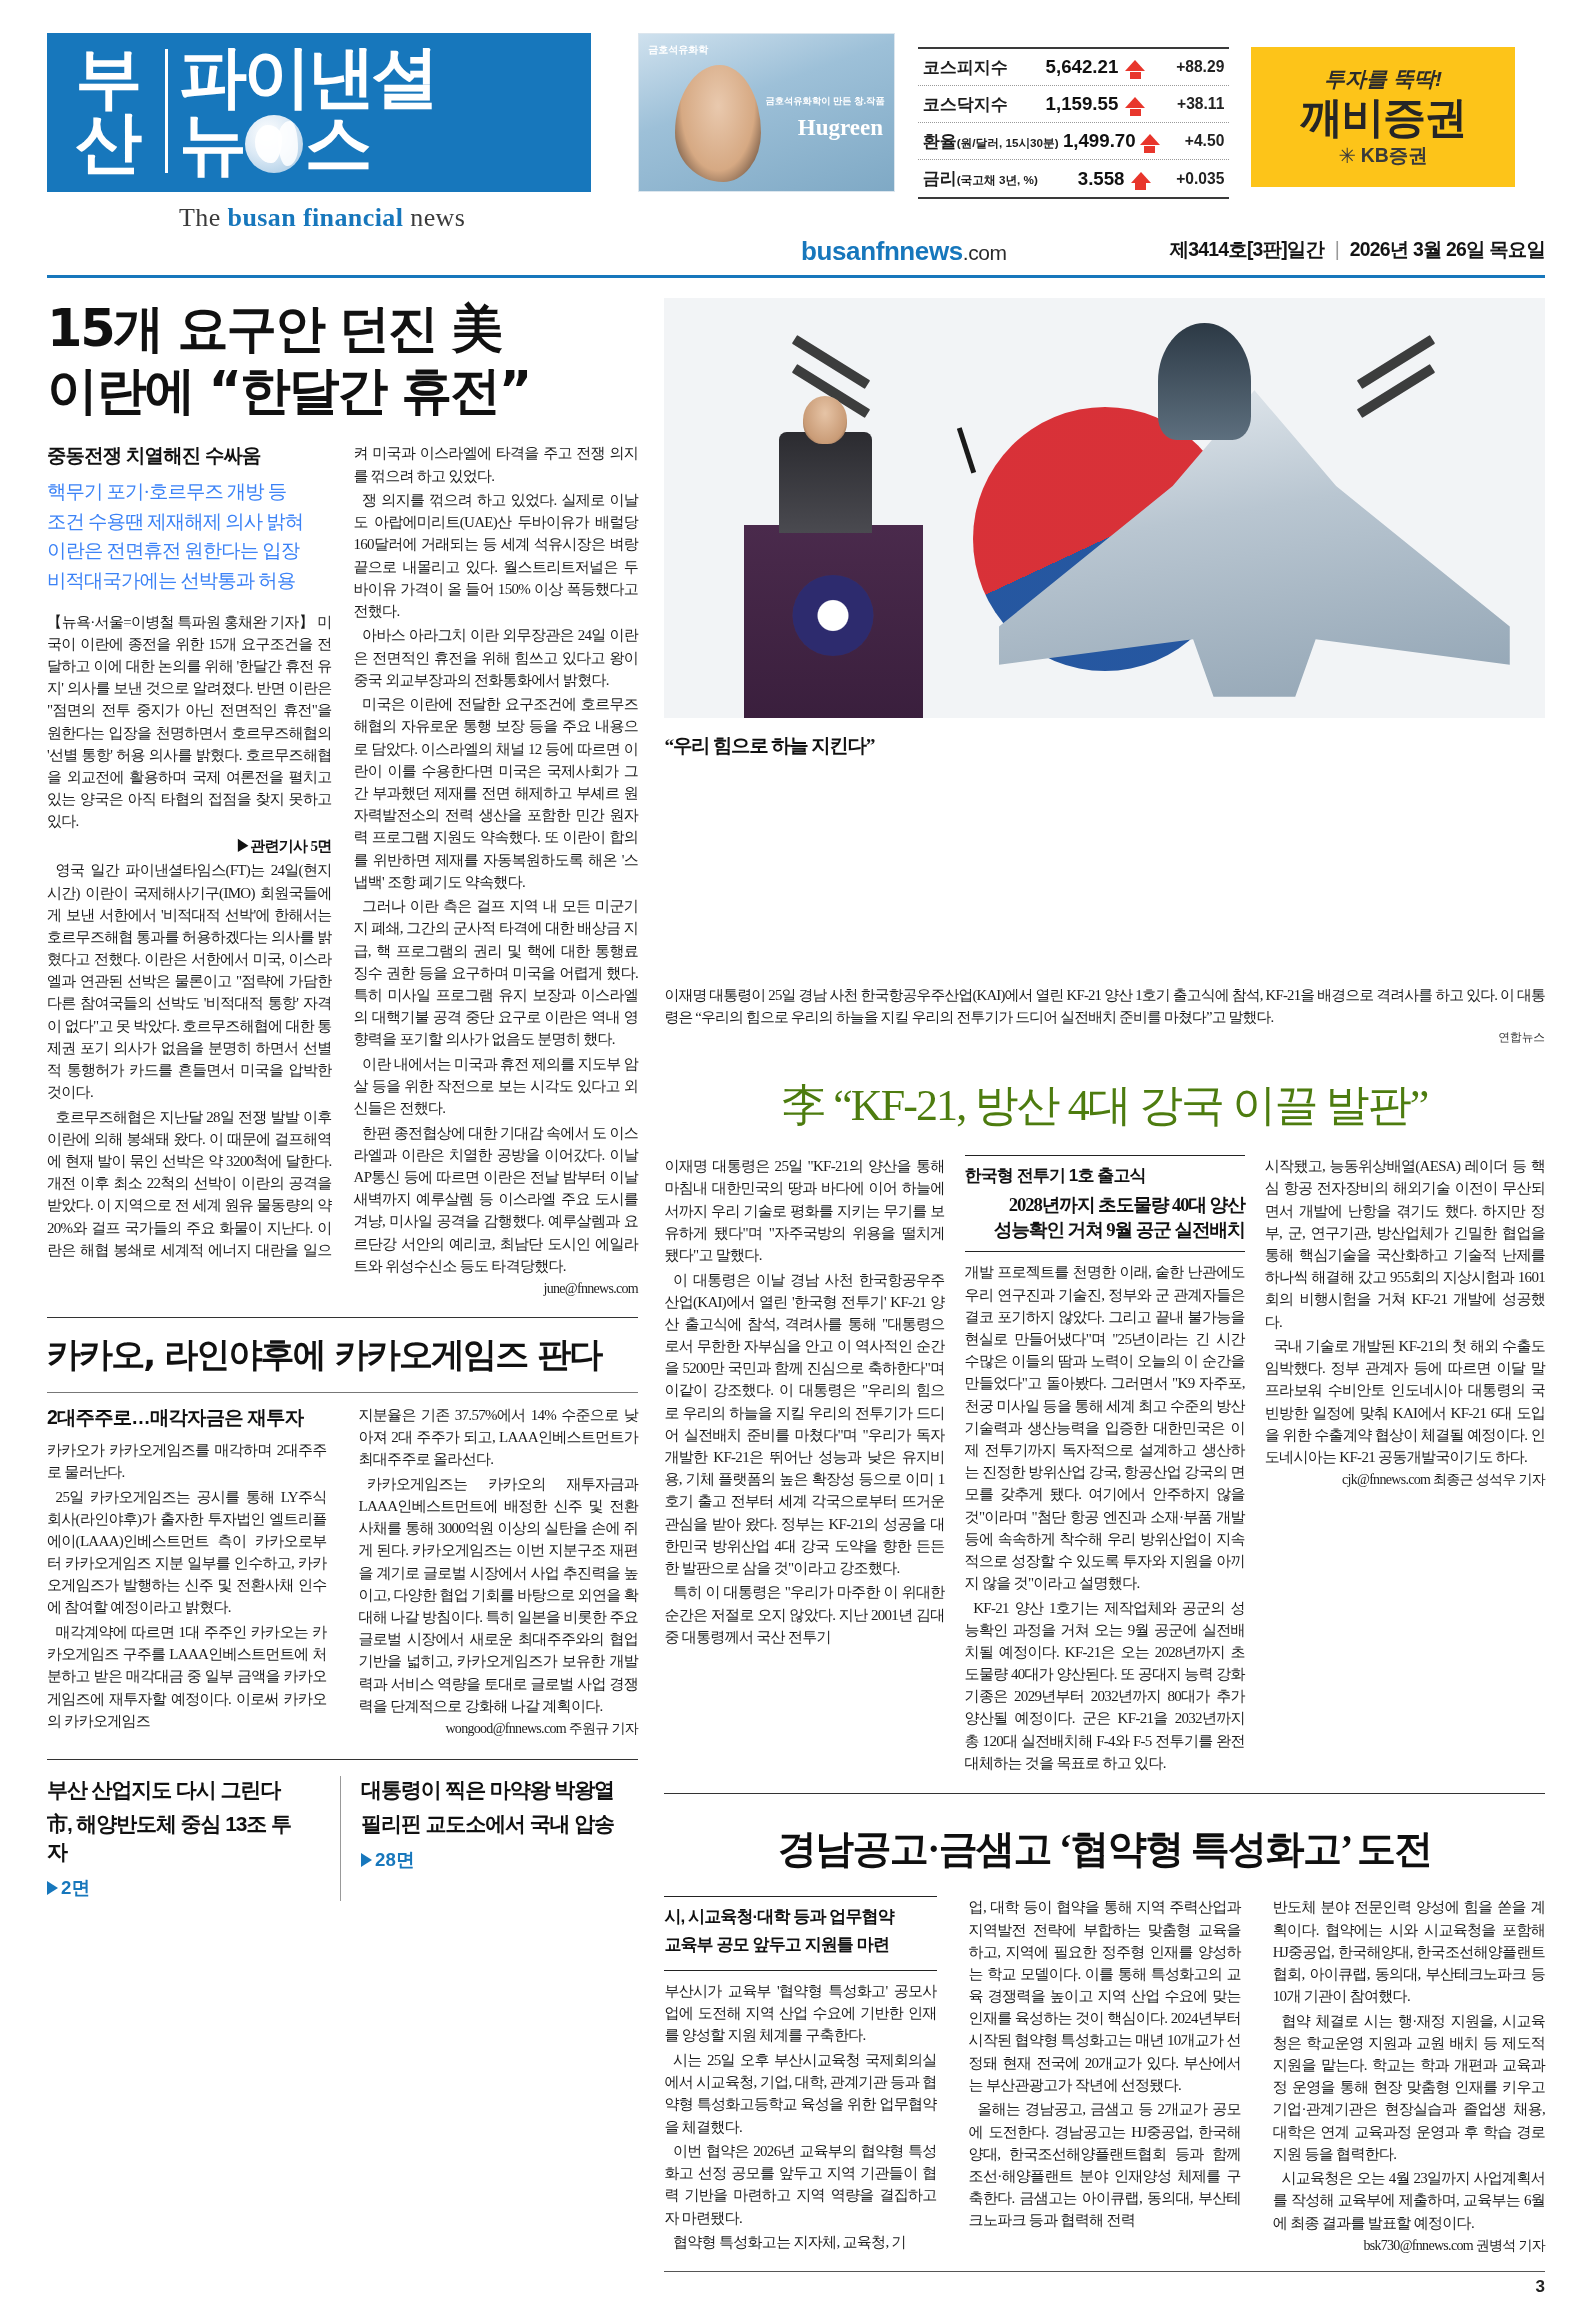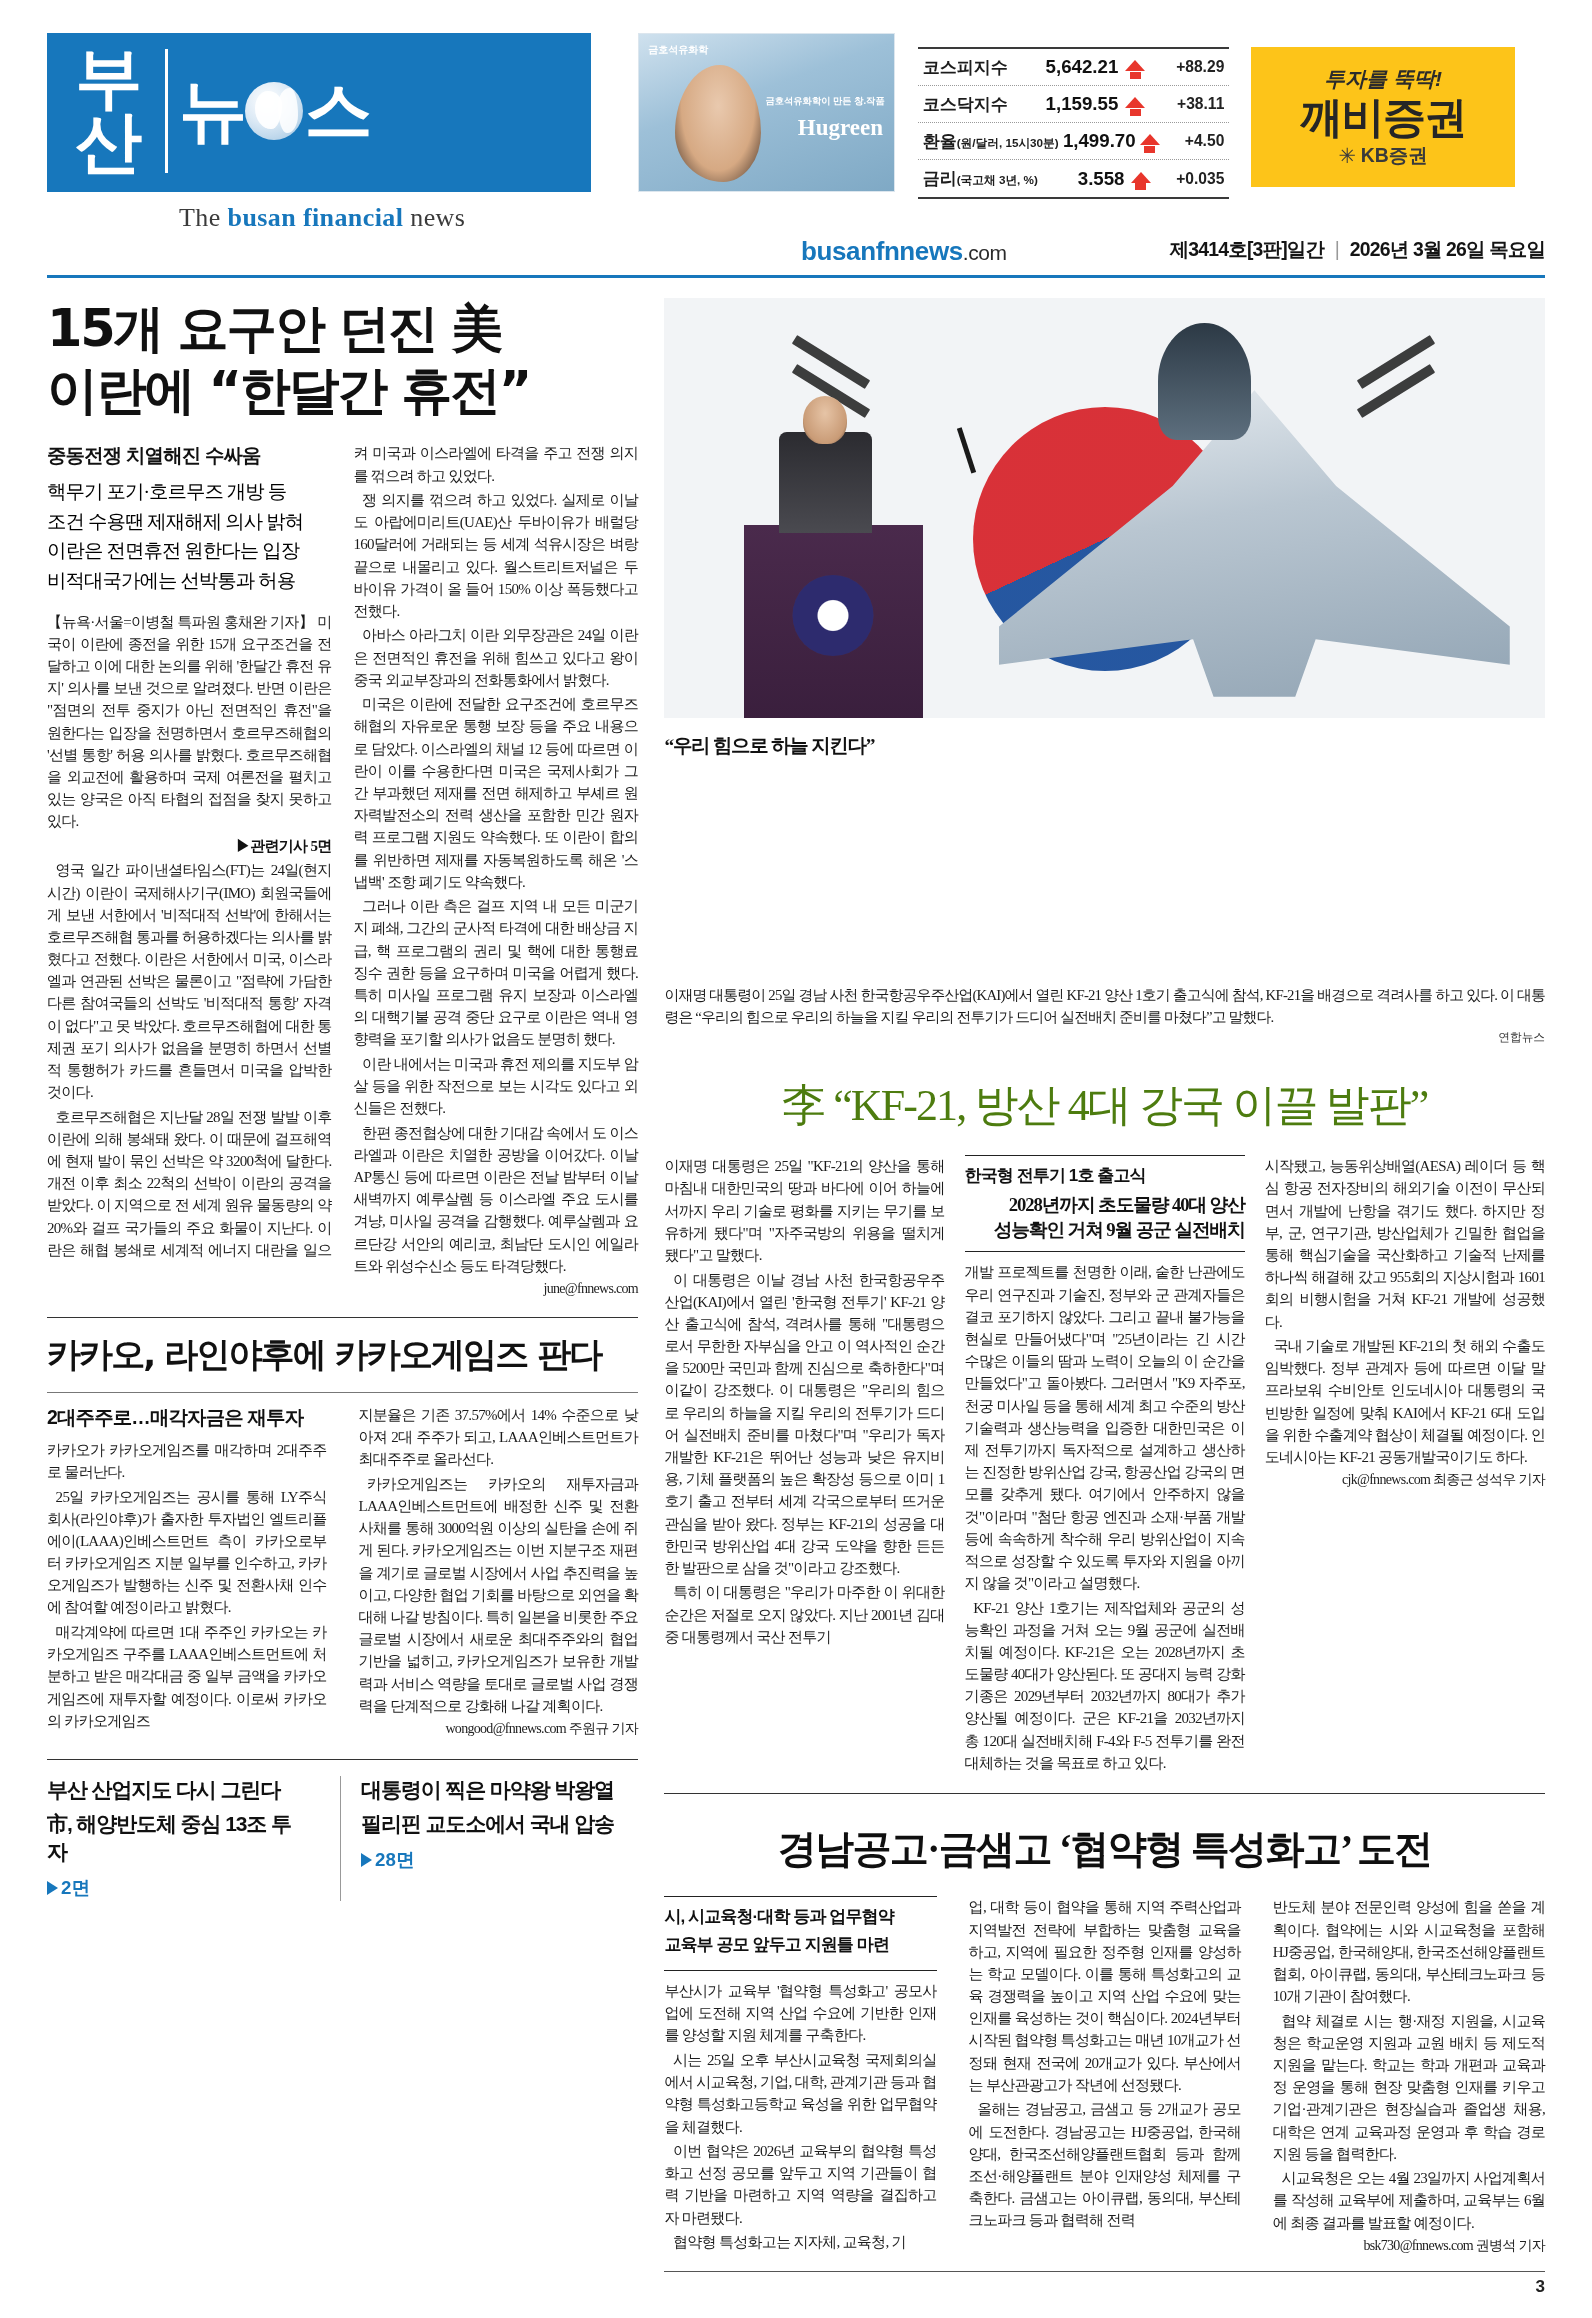--- a/index.html
+++ b/index.html
@@ -139,21 +139,21 @@
   
   .content { display: flex; gap: 26.4px; margin-top: 20px; }
   .col-left { flex: 0 0 591px; width: 591px; }
   .col-right { flex: 1; }
 
   .lead-hl {
     font-size: 51px; font-weight: 900; line-height: 1.22; letter-spacing: -2.3px;
     color: #111; font-family: "DejaVu Sans", sans-serif; margin-bottom: 20px;
   }
   .kicker { font-size: 19.4px; font-weight: 800; color: #111; margin-bottom: 7.8px; letter-spacing: -0.8px; }
-  .subdeck { font-size: 19.4px; line-height: 1.52; color: #000000; letter-spacing: -0.9px;
+  .subdeck { font-size: 19.4px; line-height: 1.52; color: #3b82f6; letter-spacing: -0.9px;
              font-family: "Liberation Serif", serif; margin-bottom: 15.6px; }
 
   .two-col { column-count: 2; column-gap: 22px; column-rule: none; }
   .bodytext {
     font-size: 15px; line-height: 1.48; text-align: justify; color: #1b1b1b;
     letter-spacing: -0.7px; font-family: "Liberation Serif", serif;
   }
   .bodytext p { margin-bottom: 2.3px; text-indent: 8.6px; }
   .bodytext p.noind { text-indent: 0; }
   .ref { text-align: right; font-weight: 700; color: #111; }
@@ -264,20 +264,21 @@
   <div class="masthead">
 
     <div class="logo-block">
       <div class="logo-box">
         <div class="logo-left">
           <div>부</div>
           <div>산</div>
         </div>
         <div class="logo-divider"></div>
         <div class="logo-right">
+          <div class="logo-r1">파이낸셜</div>
           <div class="logo-r2">
             <span>뉴</span>
             <span class="globe"></span>
             <span>스</span>
           </div>
         </div>
       </div>
       <div class="tagline">
         <span class="thin">The </span><b>busan financial</b><span class="thin"> news</span>
       </div>

